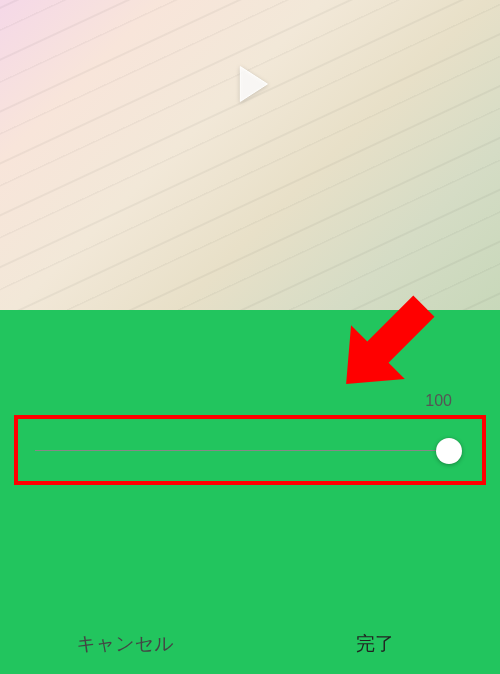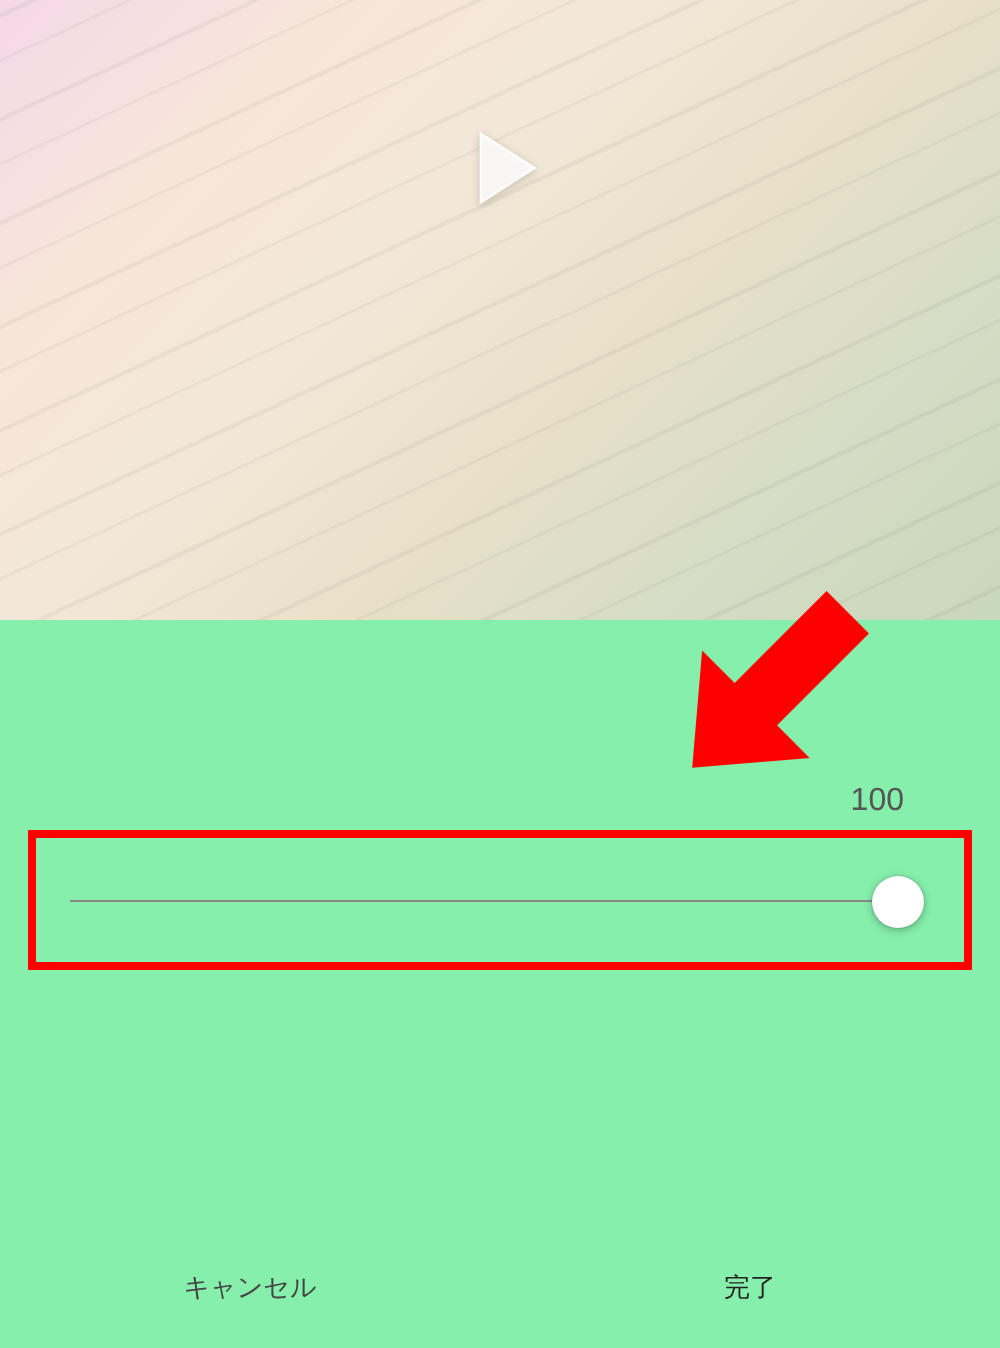--- a/index.html
+++ b/index.html
@@ -62,21 +62,21 @@
       cursor: pointer;
     }
     .play-button svg {
       width: 58px;
       height: 58px;
       filter: drop-shadow(0 1px 2px rgba(0,0,0,0.2));
     }
     .controls-area {
       position: relative;
       height: 364px;
-      background: #86efac;
+      background: #22c55e;
     }
     .slider-highlight {
       position: absolute;
       left: 14px;
       right: 14px;
       top: 105px;
       height: 70px;
       border: 4px solid #ff0000;
       pointer-events: none;
     }
@@ -122,21 +122,21 @@
       left: 0;
       right: 0;
       height: 60px;
       display: flex;
     }
     .btn {
       flex: 1;
       display: flex;
       align-items: center;
       justify-content: center;
-      font-size: 13px;
+      font-size: 19px;
       cursor: pointer;
     }
     .btn-cancel {
       color: #444;
       font-weight: 400;
     }
     .btn-done {
       color: #222;
       font-weight: 400;
     }

